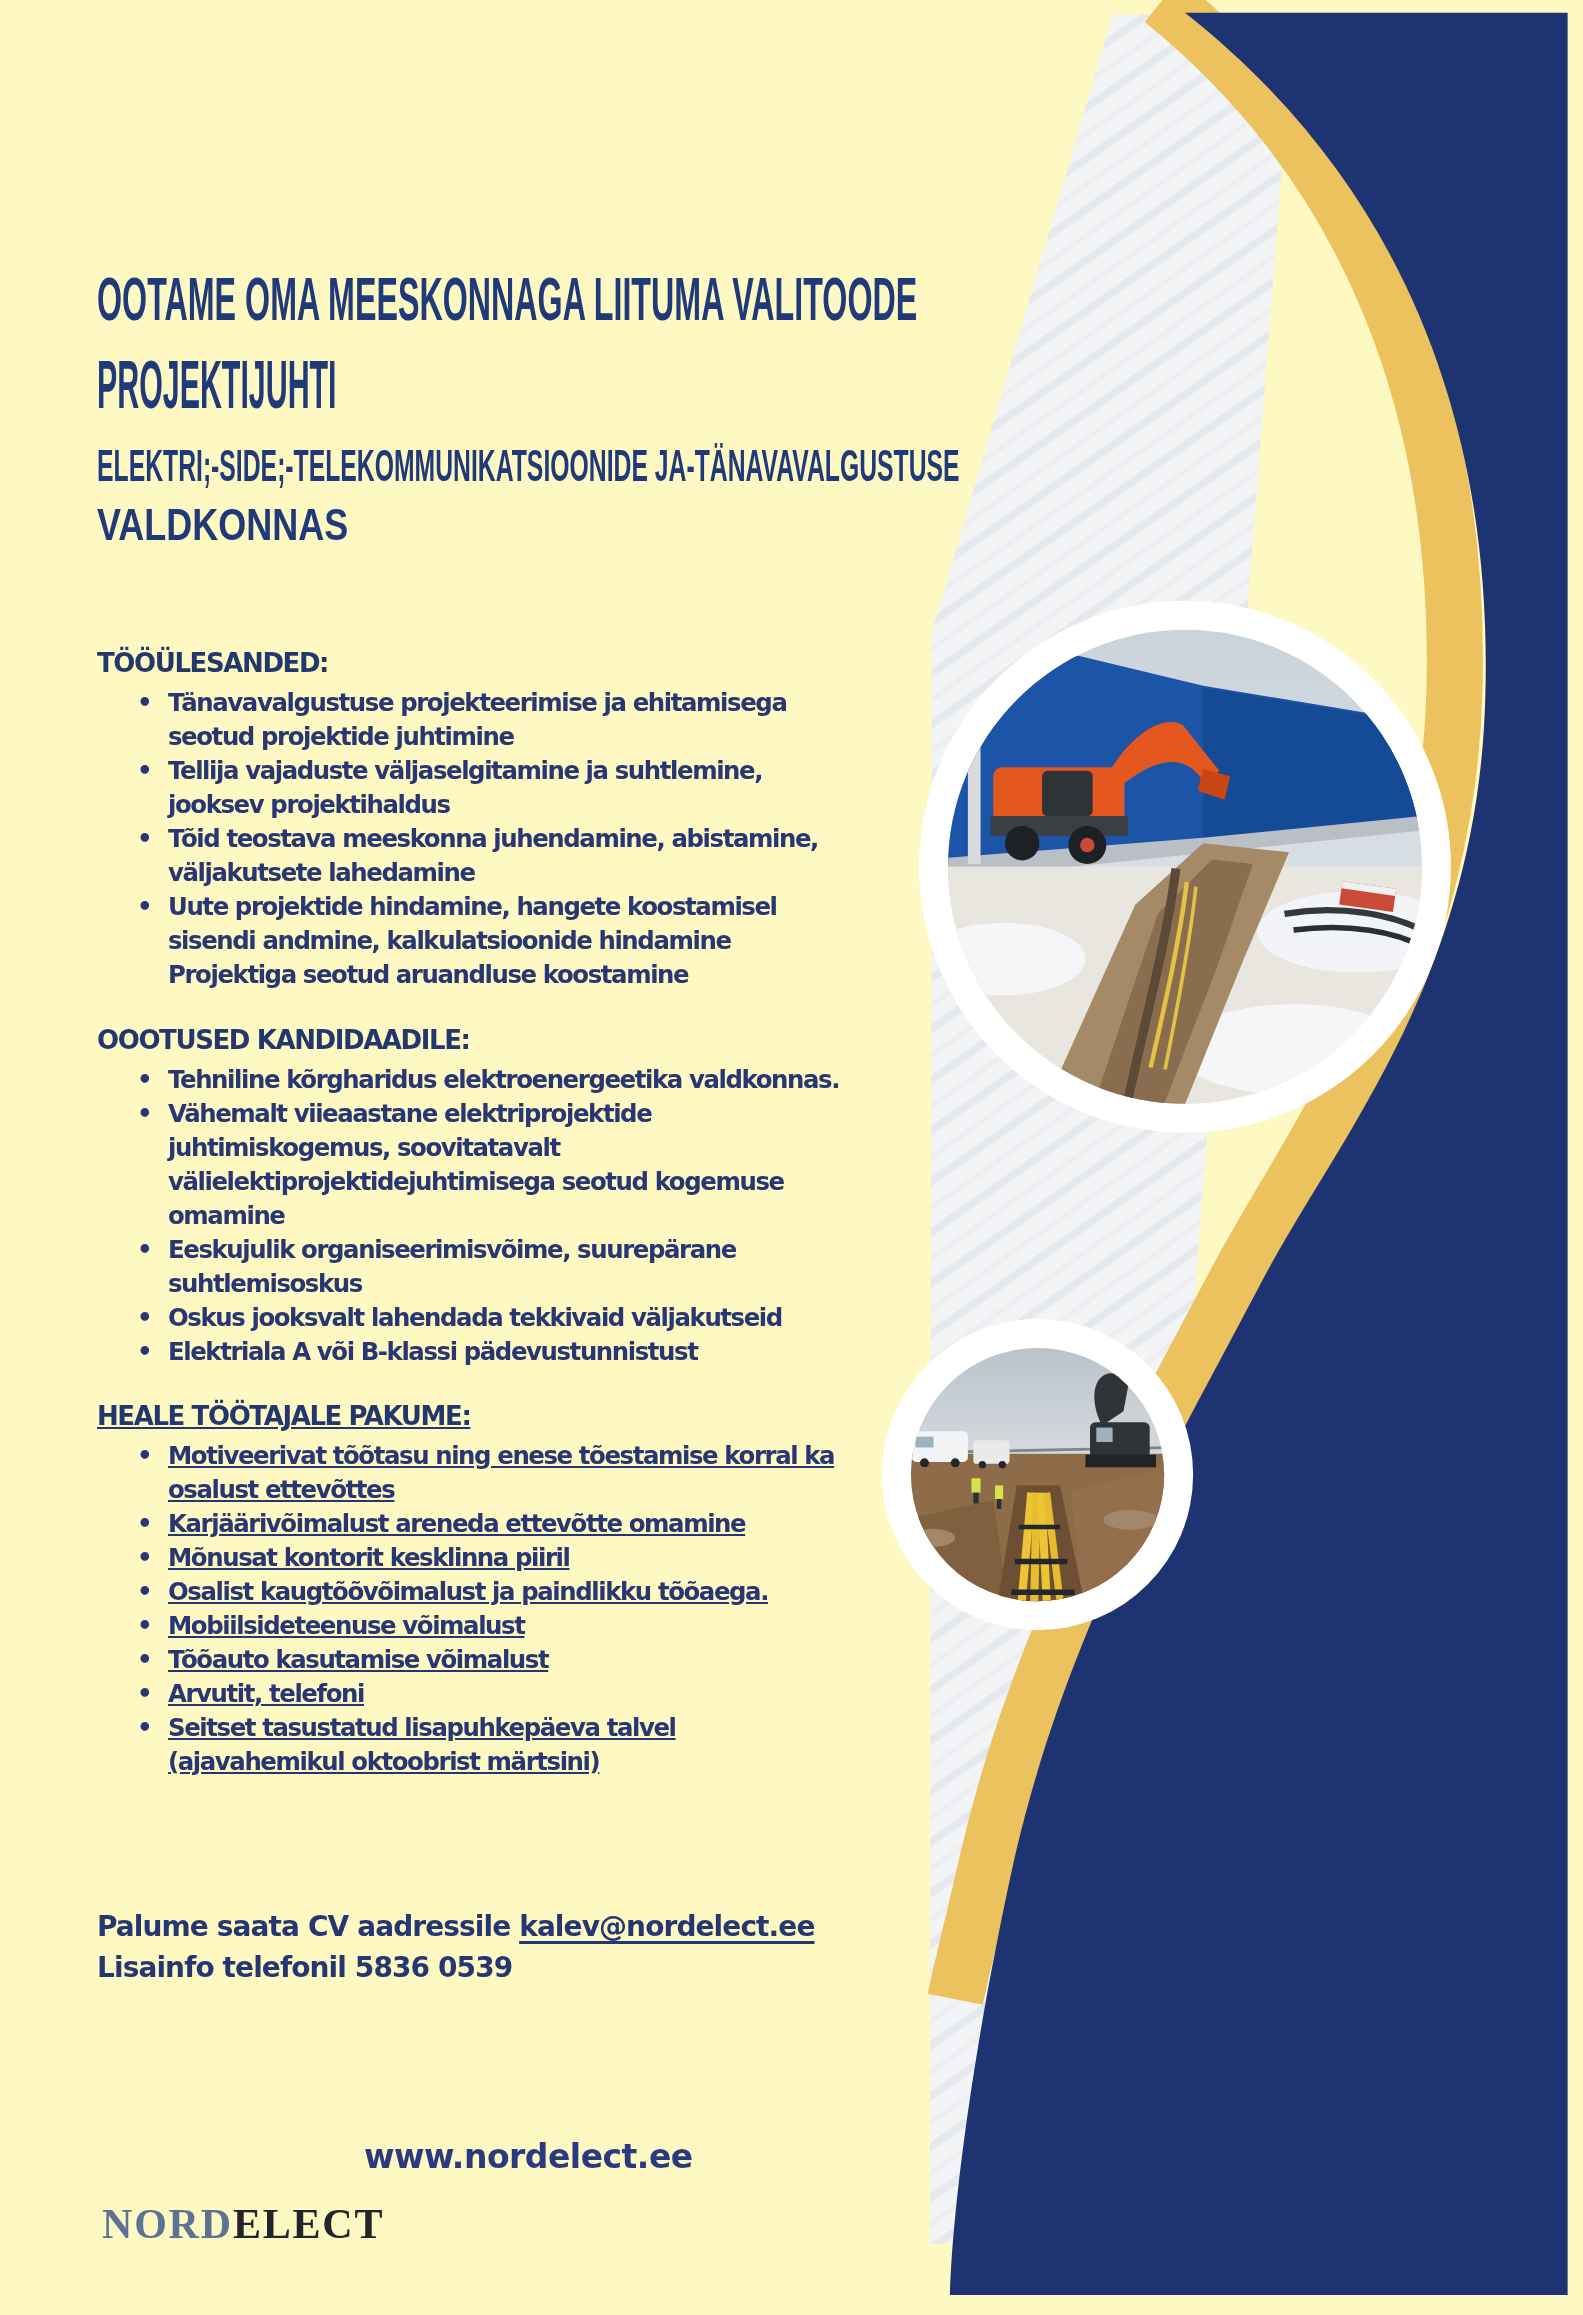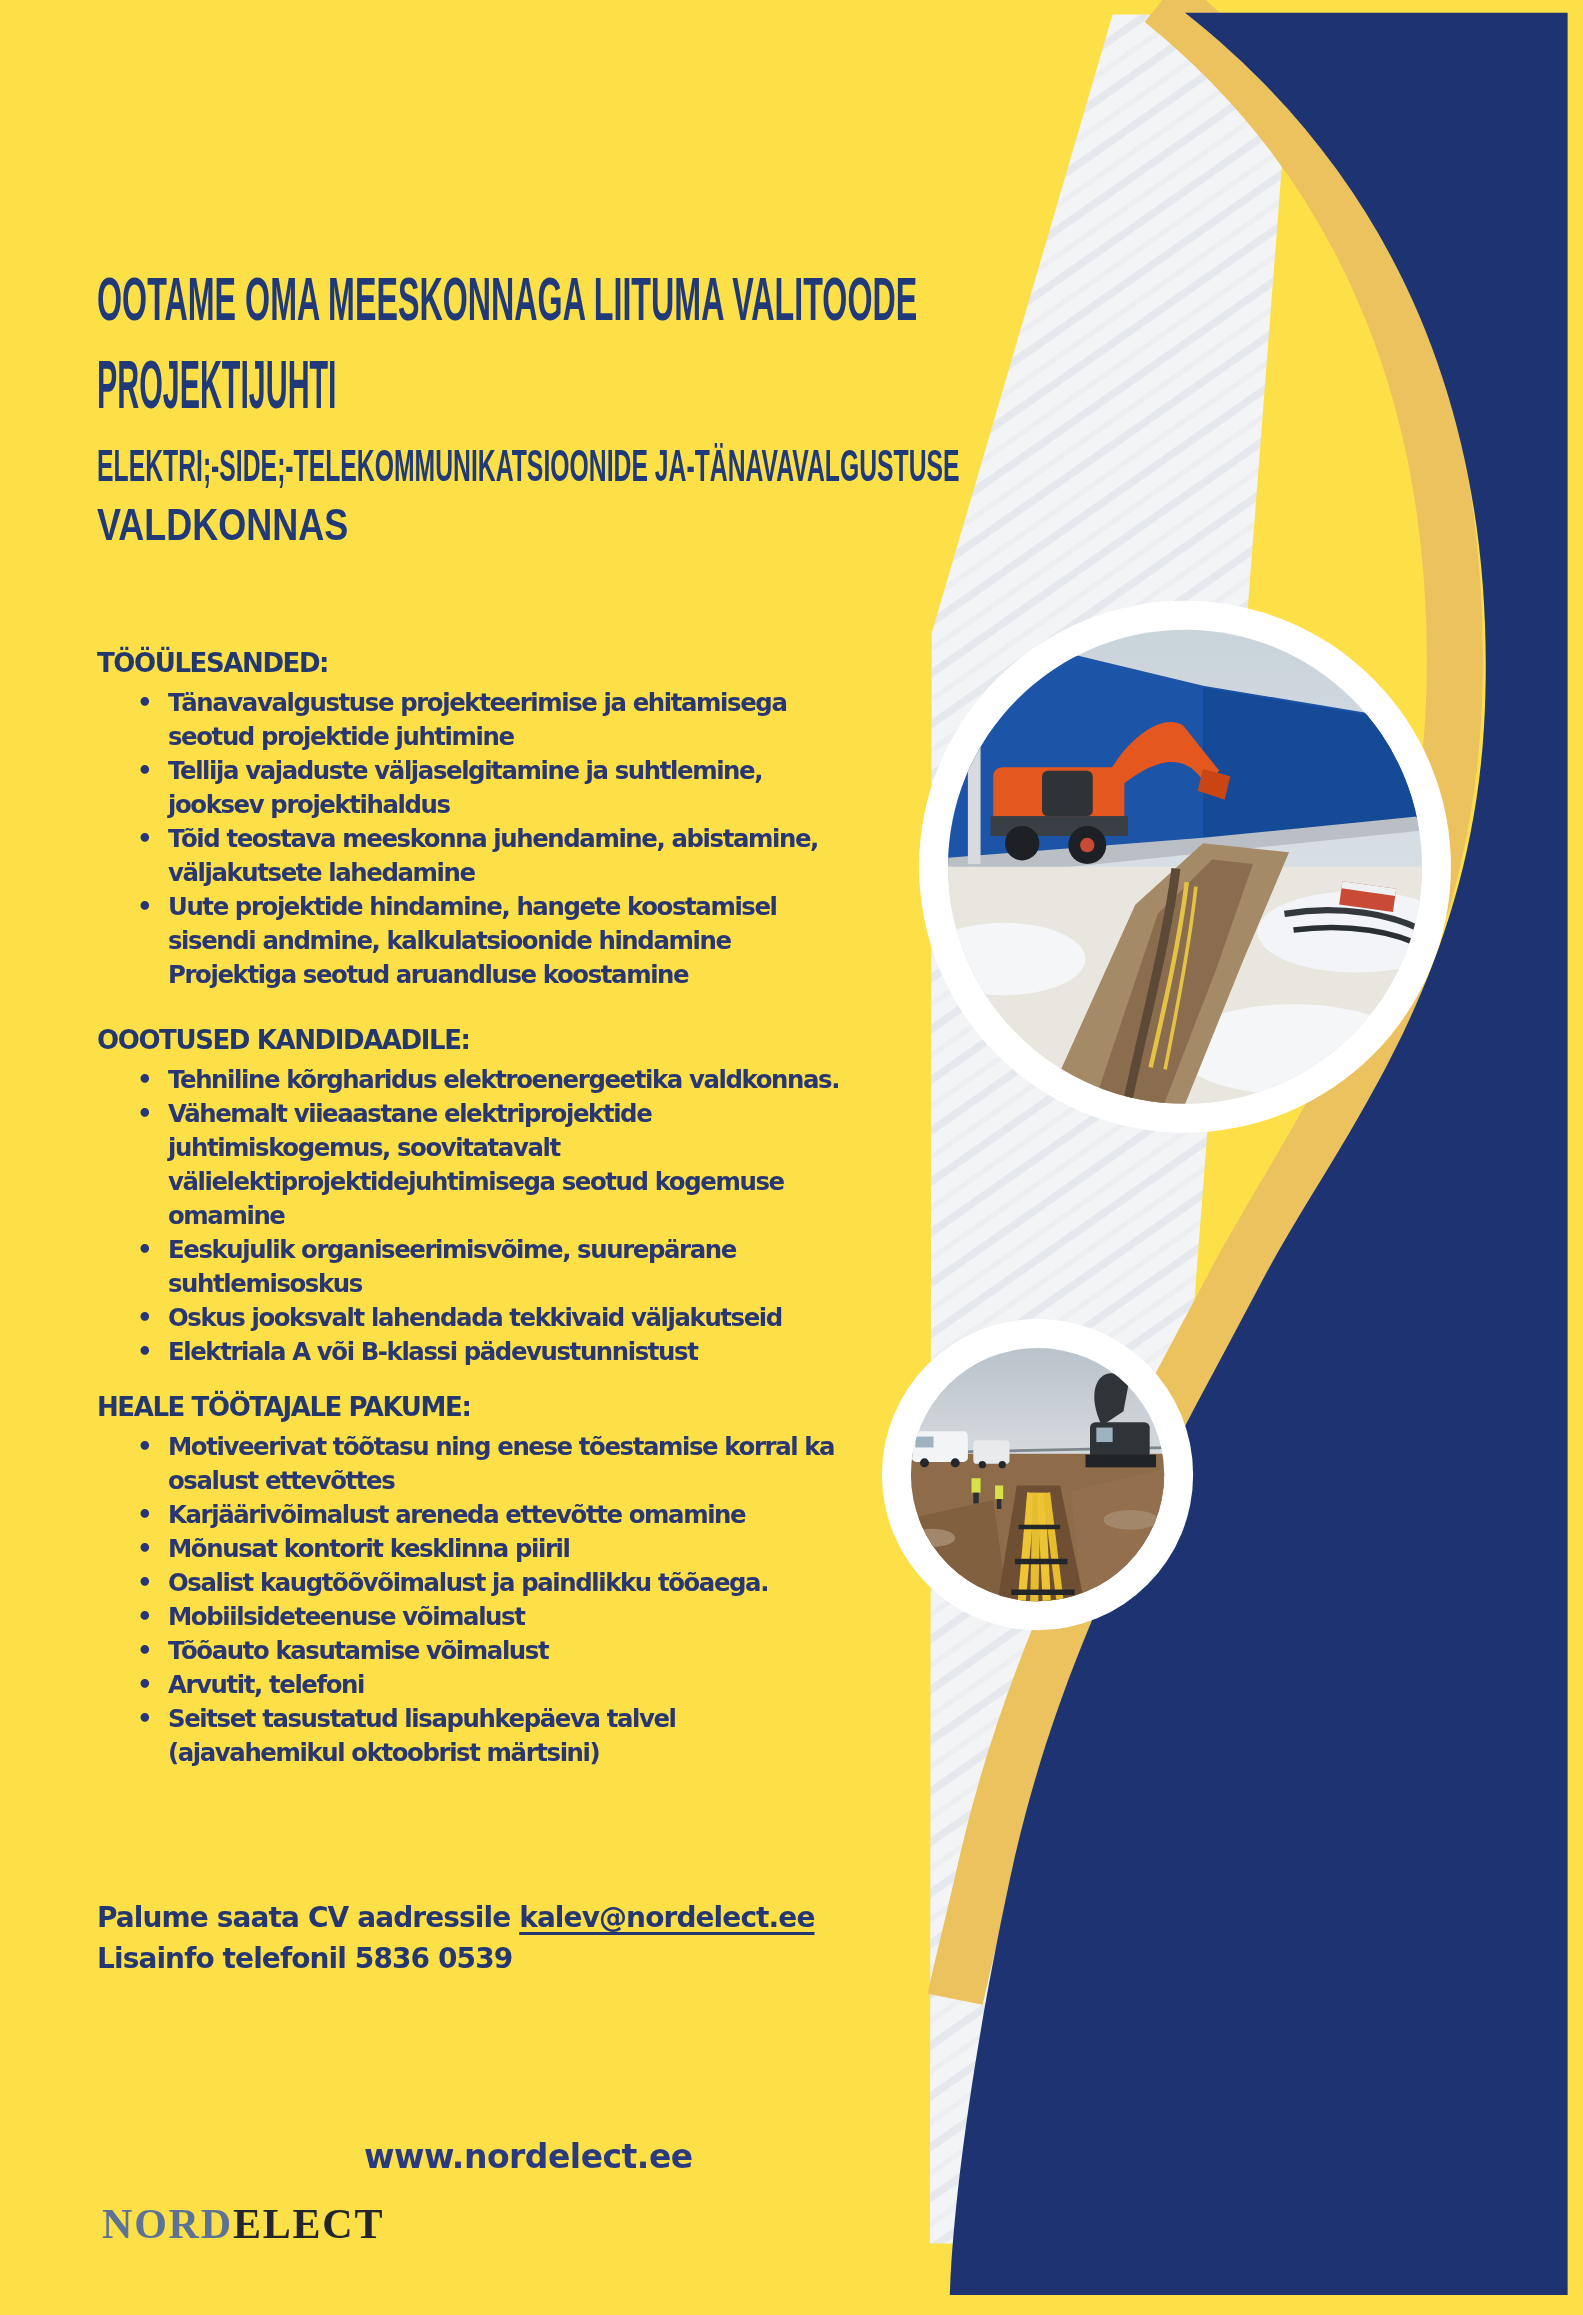--- a/index.html
+++ b/index.html
@@ -1,30 +1,30 @@
 <!DOCTYPE html>
 <html style="font-size:14.5px"><head>
 <meta charset="utf-8">
 <style>
   html,body{margin:0;padding:0;background:#ffffff;}
-  #page{position:relative;width:1583px;height:2316px;background:#fde047;overflow:hidden;
+  #page{position:relative;width:1583px;height:2316px;background:#fef9c3;overflow:hidden;
         font-family:"DejaVu Sans",sans-serif;}
   #art{position:absolute;left:0;top:0;z-index:1;}
   
   #col{position:absolute;left:97px;top:268px;width:905px;z-index:3;color:#253772;}
   .t{color:#203a79;font-family:"Liberation Sans",sans-serif;font-weight:700;line-height:1.0;white-space:nowrap;}
   .cond{display:inline-block;transform-origin:0 50%;}
   .t1{font-size:62px;}         .t1 .cond{transform:scaleX(.52);}
   .t2{font-size:69px;margin-top:20px;font-weight:700;} .t2 .cond{transform:scaleX(.44);}
   .t3{font-size:45px;margin-top:23.5px;} .t3 .cond{transform:scaleX(.55);}
   .t4{font-size:45px;margin-top:14.5px;} .t4 .cond{transform:scaleX(.80);}
   .section h2{margin:0;font-size:26px;font-weight:700;letter-spacing:-1.4px;color:#23376f;}
   .sec1{margin-top:101px;}
   .sec2{margin-top:33px;}
-  .sec3{margin-top:23px;}
+  .sec3{margin-top:32px;text-decoration:underline;}
   .section ul{list-style:none;margin:8.1px 0 0 0;padding:0;}
   .section li{position:relative;padding-left:71px;font-size:24.4px;font-weight:700;
               letter-spacing:-1.4px;line-height:34px;color:#283673;}
   .section li::before{content:"•";position:absolute;left:40px;top:0;font-size:24.4px;}
   #contact{margin-top:127px;font-size:28px;font-weight:700;letter-spacing:-0.9px;
            line-height:41px;color:#253772;}
   #contact a{color:#253772;text-decoration:underline;text-decoration-thickness:2.7px;text-underline-offset:5.4px;}
   #website{position:absolute;left:364px;top:2137px;z-index:3;font-size:33px;font-weight:700;
            letter-spacing:-0.5px;color:#2a3a7e;}
   #logo{position:absolute;left:102px;top:2200px;z-index:3;font-family:"Liberation Serif",serif;

